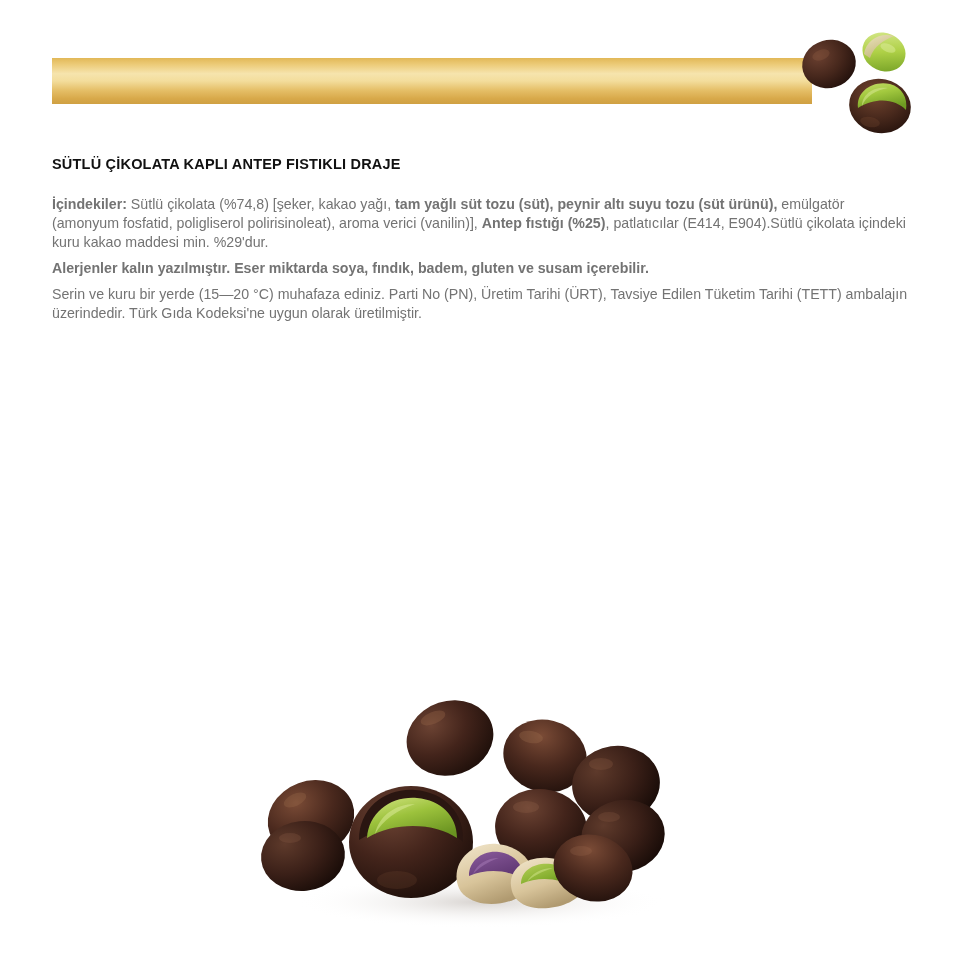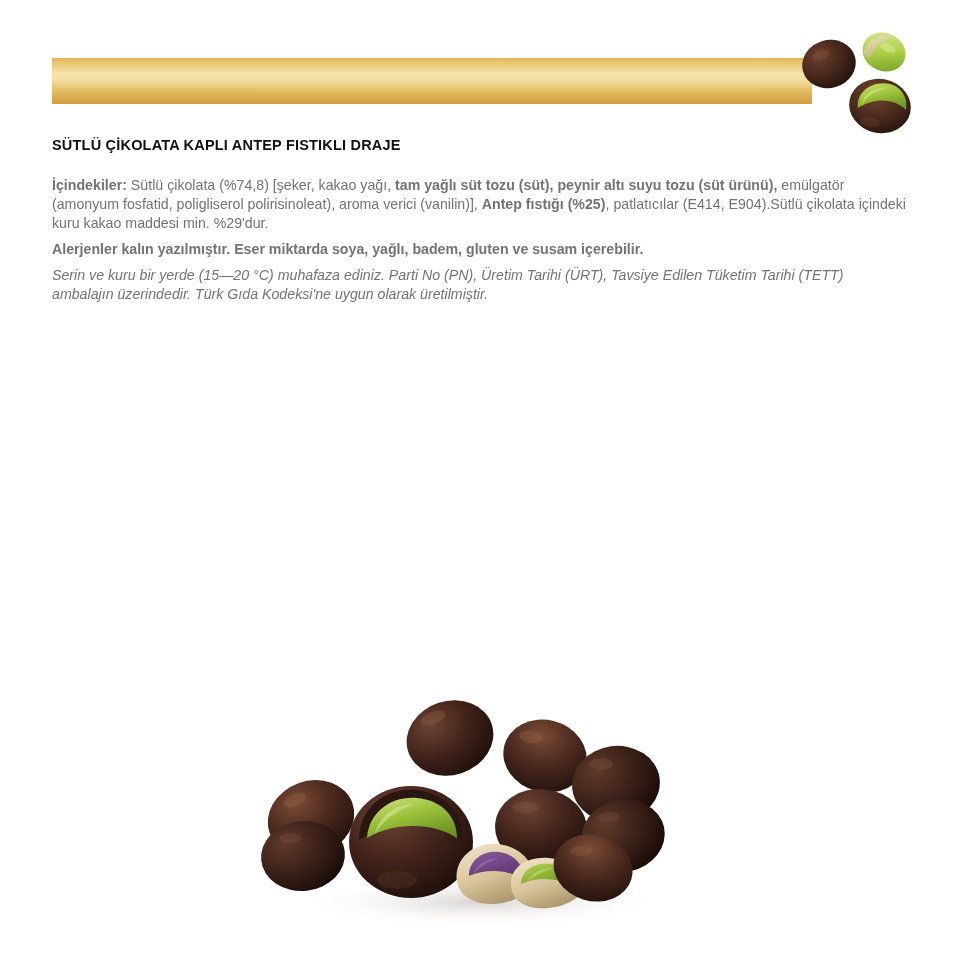--- a/index.html
+++ b/index.html
@@ -46,21 +46,21 @@
     top: 22px;
     width: 130px;
     height: 120px;
   }
   .header-art svg { display: block; }
 
   
   .content {
     position: absolute;
     left: 52px;
-    top: 137px;
+    top: 156px;
     width: 856px;
   }
 
   .product-title {
     font-size: 14.5px;
     font-weight: bold;
     letter-spacing: 0.2px;
     color: #111111;
     margin: 0 0 22px 0;
     line-height: 1.2;
@@ -76,21 +76,20 @@
   .para.ingredients {
     margin-bottom: 7px;
   }
   .para.allergens {
     font-weight: bold;
     margin-bottom: 6px;
     font-size: 14.2px;
   }
   .para.storage {
     margin-bottom: 16px;
-    font-style: italic;
   }
   .b { font-weight: bold; }
 
   
   .product-photo {
     position: absolute;
     left: 245px;
     top: 660px;
     width: 470px;
     height: 280px;
@@ -152,21 +151,21 @@
   </div>
 
   <div class="content">
 
     <h1 class="product-title">SÜTLÜ ÇİKOLATA KAPLI ANTEP FISTIKLI DRAJE</h1>
 
     <p class="para ingredients">
       <span class="b">İçindekiler:</span><span> Sütlü çikolata (%74,8) [şeker, kakao yağı, </span><span class="b">tam yağlı süt tozu (süt), peynir altı suyu tozu (süt ürünü),</span><span> emülgatör (amonyum fosfatid, poligliserol polirisinoleat), aroma verici (vanilin)], </span><span class="b">Antep fıstığı (%25)</span><span>, patlatıcılar (E414, E904).Sütlü çikolata içindeki kuru kakao maddesi min. %29'dur.</span>
     </p>
 
-    <p class="para allergens">Alerjenler kalın yazılmıştır. Eser miktarda soya, yağlı, badem, gluten ve susam içerebilir.</p>
+    <p class="para allergens">Alerjenler kalın yazılmıştır. Eser miktarda soya, fındık, badem, gluten ve susam içerebilir.</p>
 
     <p class="para storage">Serin ve kuru bir yerde (15—20 °C) muhafaza ediniz. Parti No (PN), Üretim Tarihi (ÜRT), Tavsiye Edilen Tüketim Tarihi (TETT) ambalajın üzerindedir. Türk Gıda Kodeksi'ne uygun olarak üretilmiştir.</p>
   </div>
 
   <div class="product-photo">
     <svg width="470" height="280" viewBox="0 0 470 280" xmlns="http://www.w3.org/2000/svg">
       <defs>
         <radialGradient id="d1" cx="34%" cy="26%" r="80%">
           <stop offset="0%" stop-color="#6c4333"></stop>
           <stop offset="50%" stop-color="#43241b"></stop>

